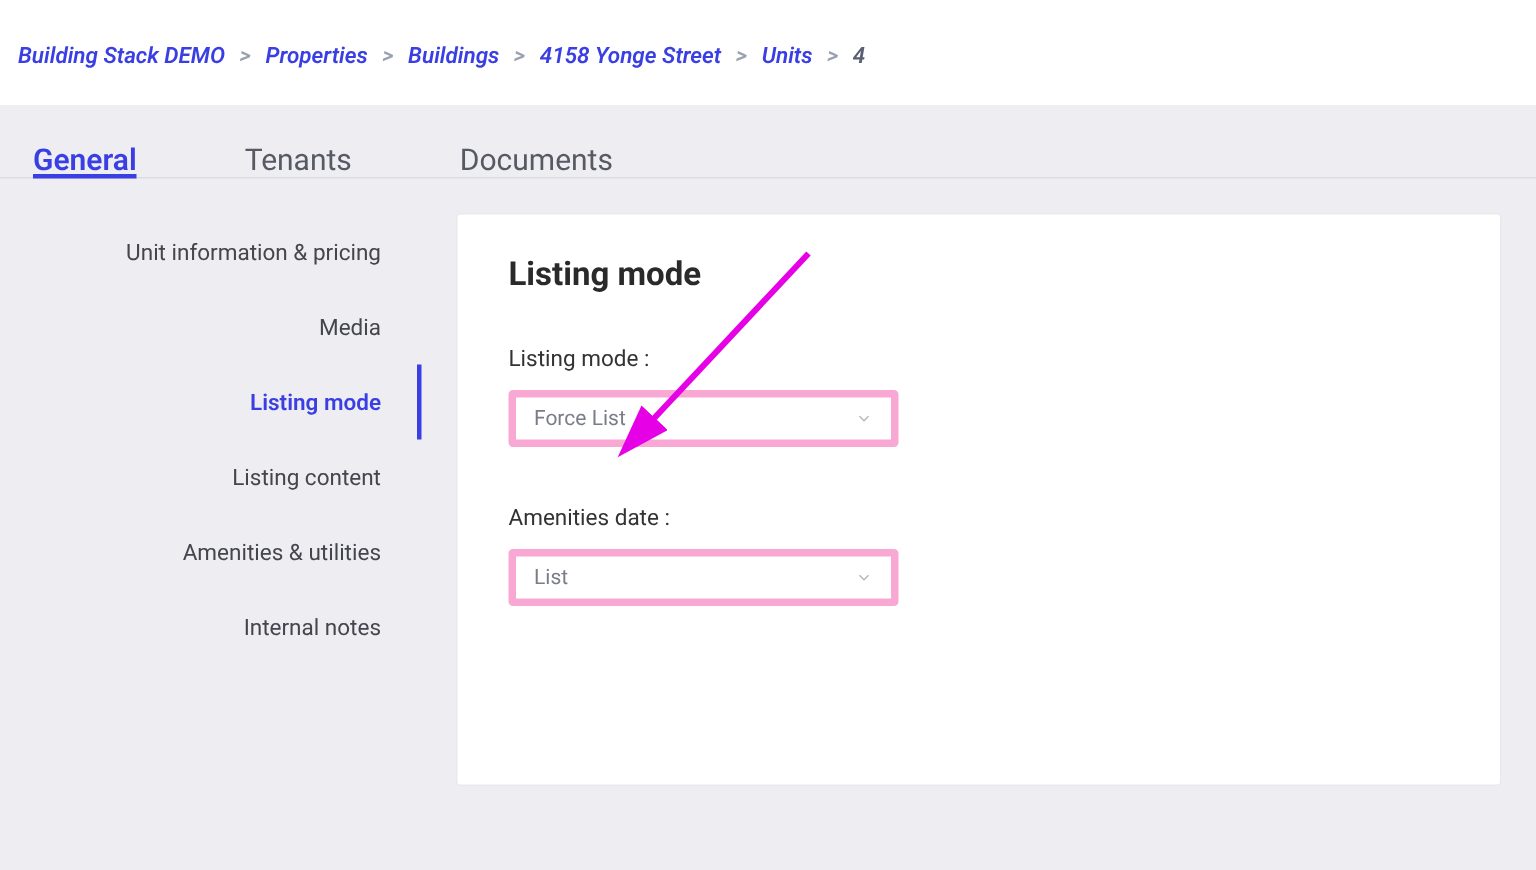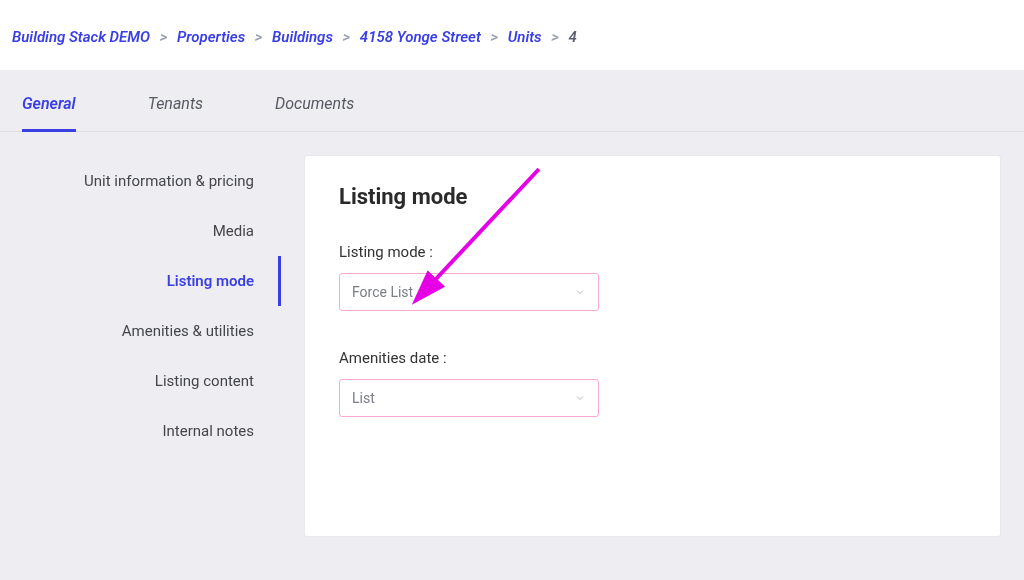--- a/index.html
+++ b/index.html
@@ -5,35 +5,35 @@
   * { box-sizing: border-box; margin: 0; padding: 0; }
   html, body { width: 1024px; height: 580px; font-family: -apple-system, BlinkMacSystemFont, "Segoe UI", Roboto, "Helvetica Neue", Arial, sans-serif; background: #fff; color: #333; }
   .page { width: 1024px; height: 580px; background: #eeeef2; position: relative; overflow: hidden; }
   .breadcrumb-bar { background: #fff; padding: 28px 28px 24px 12px; font-size: 15px; font-weight: 600; font-style: italic; }
   .breadcrumb-bar a { color: #3a3fe4; text-decoration: none; cursor: pointer; }
   .breadcrumb-bar .sep { color: #9aa0b0; margin: 0 6px; font-weight: 600; }
   .breadcrumb-bar .cur { color: #5a5f72; font-weight: 600; }
 
   .content { padding: 0 0 0 0; }
   .tabs { display: flex; gap: 72px; padding: 24px 22px 0 22px; border-bottom: 1px solid #dcdde4; background: #eeeef2; }
-  .tab { font-size: 16px; color: #575963; padding-bottom: 18px; position: relative; cursor: pointer; font-style: italic; }
+  .tab { font-size: 20px; color: #575963; padding-bottom: 0; position: relative; cursor: pointer; }
   .tab.active { color: #3a3fe4; font-weight: 600; }
   .tab.active::after { content: ""; position: absolute; left: 0; right: 0; bottom: -1px; height: 3px; background: #3a3fe4; }
 
   .body { display: flex; align-items: flex-start; margin-left: 25px; }
   .sidebar { width: 256px; padding: 24px 0 0 0; }
   .sidebar-item { text-align: right; padding: 16px 24px 16px 0; color: #44454d; font-size: 15px; cursor: pointer; border-right: 3px solid transparent; }
   .sidebar-item.active { color: #3a3fe4; font-weight: 600; border-right: 3px solid #3a3fe4; }
 
   .panel-wrap { flex: 1; padding: 24px 24px 24px 24px; }
   .panel { background: #fff; border-radius: 2px; padding: 28px 34px 42px 34px; min-height: 380px; box-shadow: 0 0 0 1px rgba(0,0,0,0.02); }
   .panel h2 { font-size: 22px; font-weight: 700; color: #2a2a2a; margin-bottom: 34px; }
   .field-group { margin-bottom: 38px; }
   .field-label { font-size: 15px; color: #333; margin-bottom: 12px; font-weight: 400; }
-  .select { width: 260px; height: 38px; border: 1px solid #f9a8d4; border-radius: 3px; background: #fff; display: flex; align-items: center; justify-content: space-between; padding: 0 12px; cursor: pointer; }
+  .select { width: 260px; height: 38px; border: 5px solid #f9a8d4; border-radius: 3px; background: #fff; display: flex; align-items: center; justify-content: space-between; padding: 0 12px; cursor: pointer; }
   .select-value { color: #7a7d88; font-size: 14px; }
   .select-caret { color: #b5b8c2; }
 
   
   .anno-arrow { position: absolute; pointer-events: none; }
 </style>
 </head>
 <body>
 
 <div class="page">
@@ -58,22 +58,22 @@
       <div class="tab active">General</div>
       <div class="tab">Tenants</div>
       <div class="tab">Documents</div>
     </div>
 
     <div class="body">
       <div class="sidebar">
         <div class="sidebar-item">Unit information &amp; pricing</div>
         <div class="sidebar-item">Media</div>
         <div class="sidebar-item active">Listing mode</div>
+        <div class="sidebar-item">Listing content</div>
         <div class="sidebar-item">Amenities &amp; utilities</div>
-        <div class="sidebar-item">Listing content</div>
         <div class="sidebar-item">Internal notes</div>
       </div>
 
       <div class="panel-wrap">
         <div class="panel">
           <h2>Listing mode</h2>
 
           <div class="field-group">
             <div class="field-label">Listing mode :</div>
             <div class="select">

